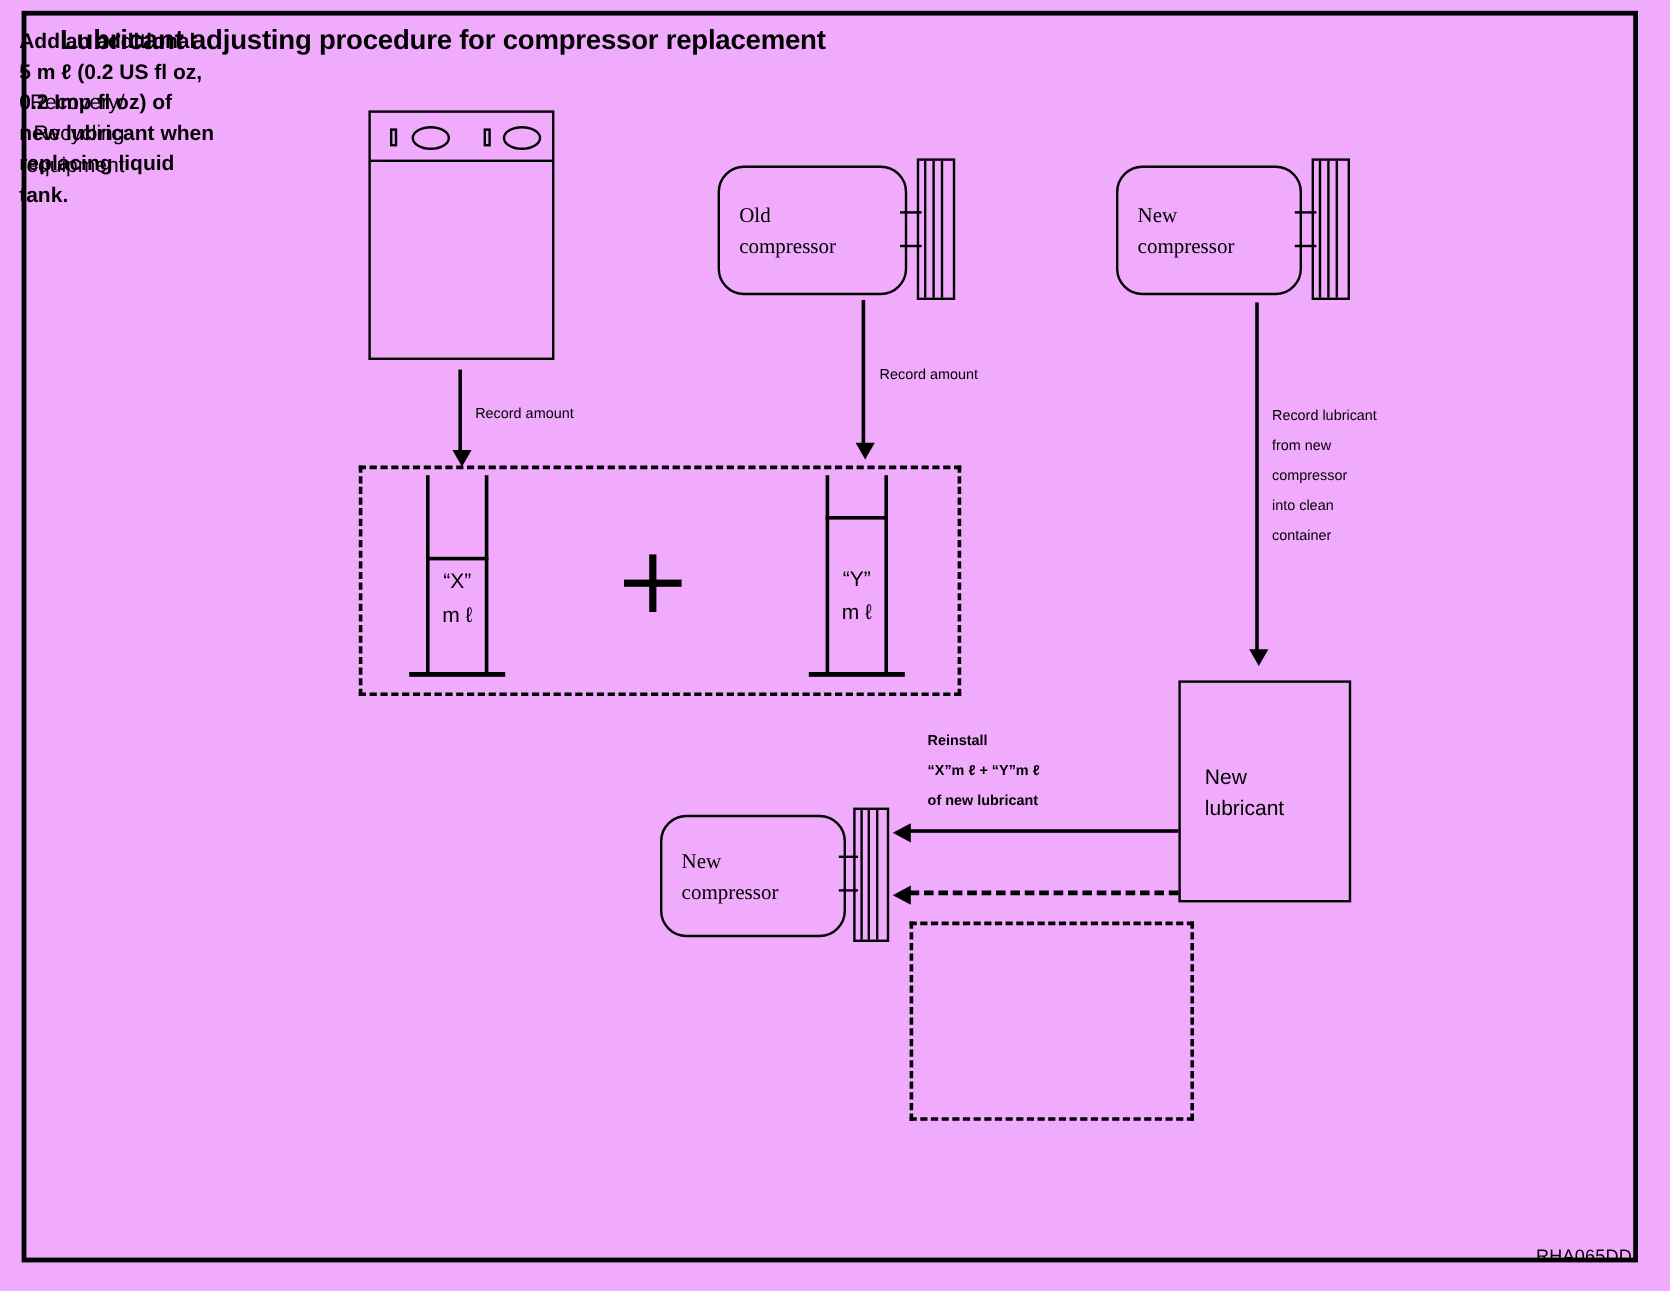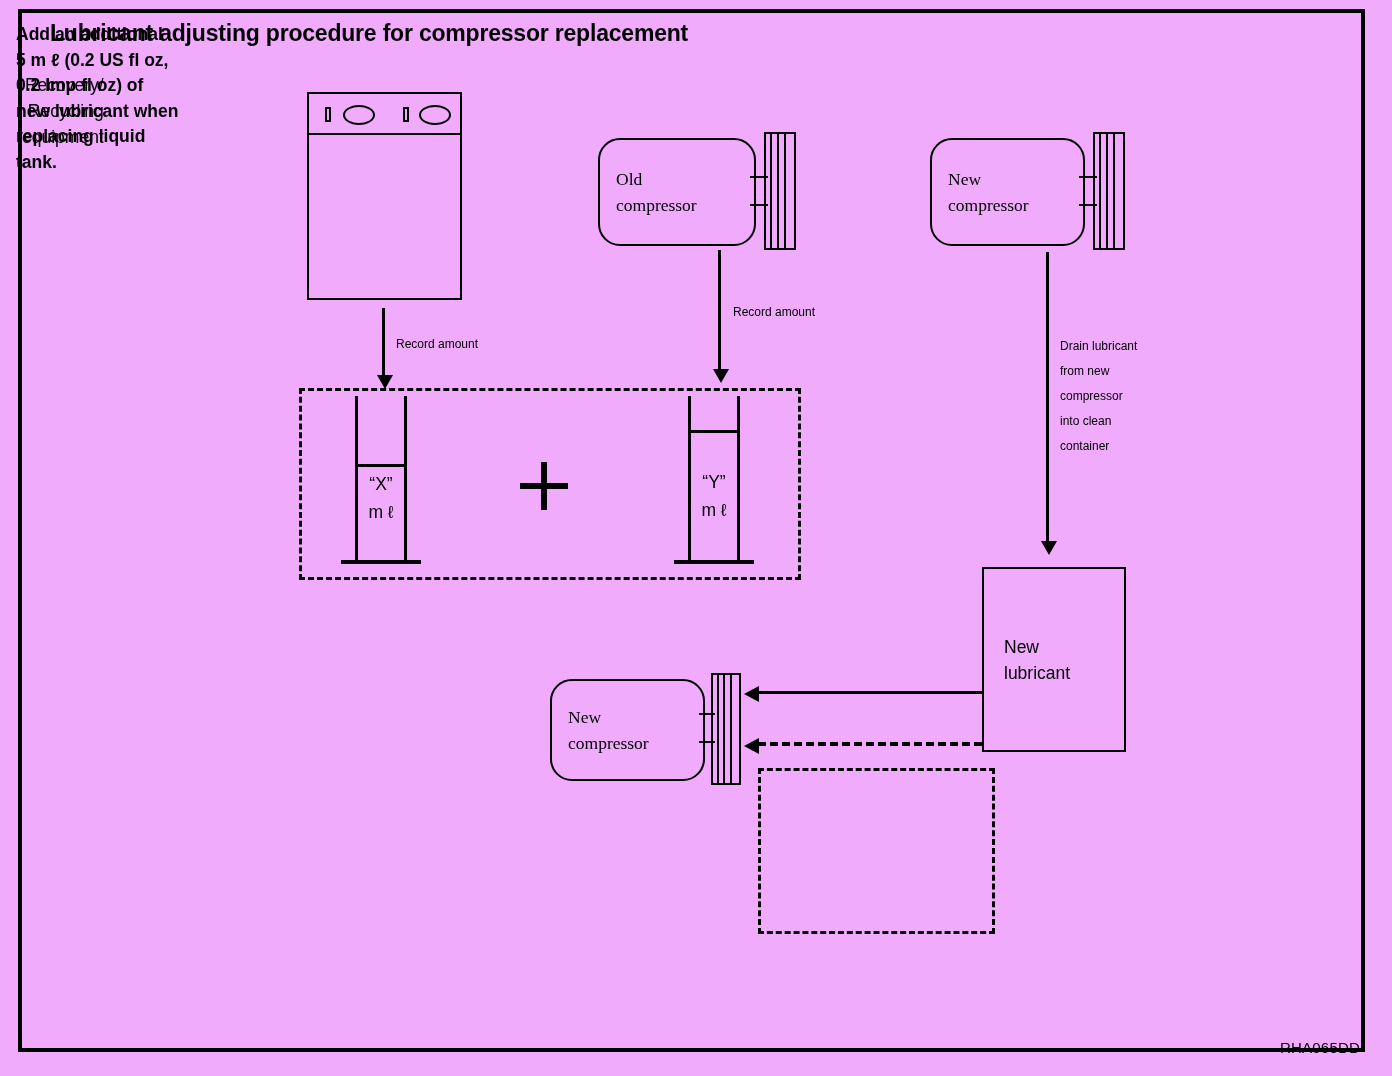--- a/index.html
+++ b/index.html
@@ -316,21 +316,21 @@
     </div>
   </div>
 
   <div class="arrow-v" style="left:382px; top:308px; height:68px;"></div>
   <div class="txt" style="left:396px; top:332px;">Record amount</div>
 
   <div class="arrow-v" style="left:718px; top:250px; height:120px;"></div>
   <div class="txt" style="left:733px; top:300px;">Record amount</div>
 
   <div class="arrow-v" style="left:1046px; top:252px; height:290px;"></div>
-  <div class="txt" style="left:1060px; top:334px;">Drain lubricant
+  <div class="txt" style="left:1060px; top:334px;">Record lubricant
 from new
 compressor
 into clean
 container</div>
 
   <div id="cyl-box"></div>
 
   <div class="cyl" style="left:355px; top:396px;">
     <div class="cyl-tube" style="width:52px; height:166px;"></div>
     <div class="cyl-fill" style="left:0px; top:68px; width:52px;"></div>
@@ -346,20 +346,23 @@
     <div class="cyl-fill" style="left:0px; top:34px; width:52px;"></div>
     <div class="cyl-base" style="left:-14px; top:164px; width:80px;"></div>
     <div class="cyl-label" style="left:0px; top:72px; width:52px;">“Y”
 m ℓ</div>
   </div>
 
   <div id="new-lubricant"></div>
   <div id="new-lubricant-label" style="left:1004px; top:634px;">New
 lubricant</div>
 
+  <div class="txt bold" style="left:773px; top:605px; line-height:25px;">Reinstall
+“X”m ℓ  +  “Y”m ℓ
+of new lubricant</div>
 
   <div class="arrow-h-left" style="left:758px; top:691px; width:224px;"></div>
   <div class="arrow-h-left dashed" style="left:758px; top:742px; width:224px;"></div>
 
   <div class="compressor" style="left:550px; top:679px;">
     <div class="comp-body" style="width:155px; height:102px;"></div>
     <div class="comp-label" style="left:18px; top:25px;">New
 compressor</div>
     <div class="comp-link" style="left:149px; top:34px; width:16px;"></div>
     <div class="comp-link" style="left:149px; top:62px; width:16px;"></div>

